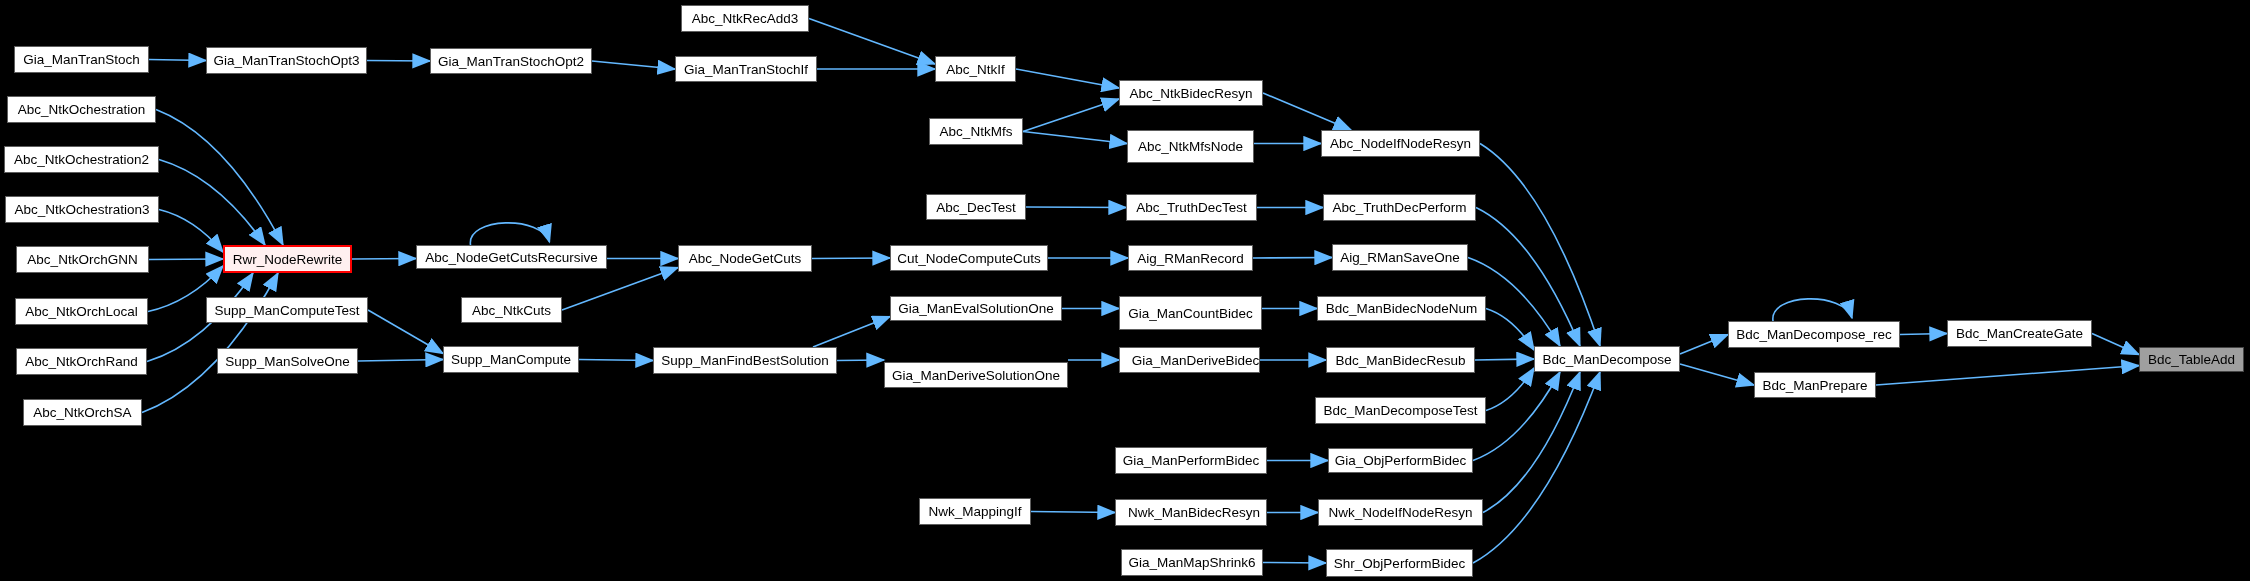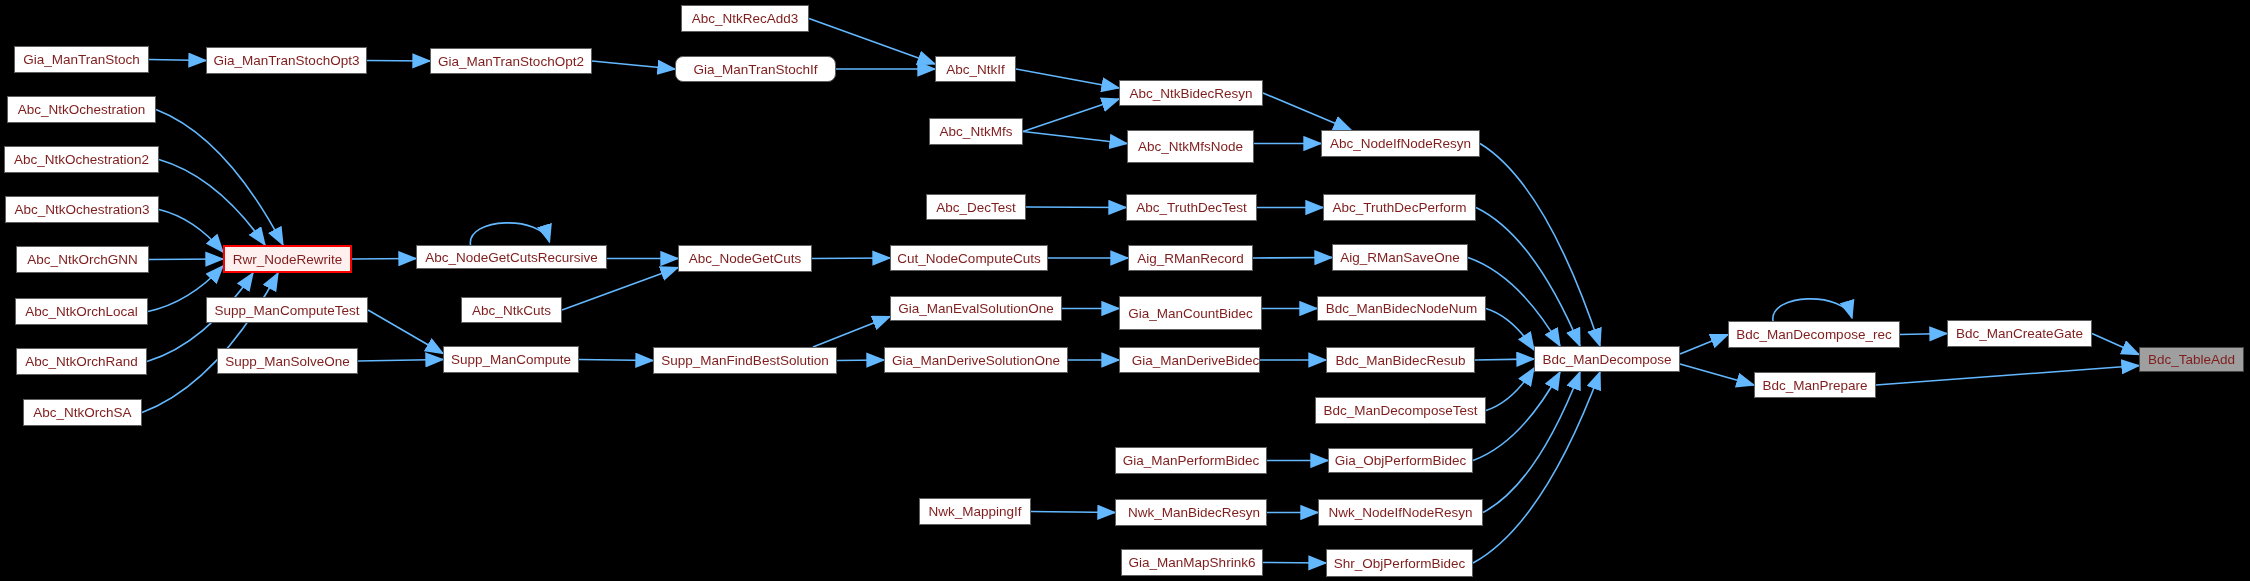--- a/index.html
+++ b/index.html
@@ -1,21 +1,21 @@
 <!DOCTYPE html>
 <html><head>
 <meta charset="utf-8">
 <style>
   html,body{margin:0;padding:0;background:#000;}
   #canvas{position:relative;width:2250px;height:581px;background:#000;overflow:hidden;
           font-family:"Liberation Sans","DejaVu Sans",sans-serif;}
   #edge-layer{position:absolute;left:0;top:0;width:2250px;height:581px;}
   .node{position:absolute;box-sizing:border-box;background:#fff;border:1.5px solid #5e5e5e;
         display:flex;align-items:center;justify-content:center;white-space:nowrap;
-        font-size:13.5px;color:#7f1d1d;}
+        font-size:13.5px;color:#000000;}
   .node.truncated{border:2px solid #ff0000;background:#fff0f0;}
   .node.current{background:#9f9f9f;border:1.5px solid #454545;}
   .edge{fill:none;stroke-width:1.6px;}
 </style>
 </head>
 <body>
 
 <div id="canvas">
   <svg id="edge-layer" xmlns="http://www.w3.org/2000/svg">
     <defs>
@@ -83,21 +83,21 @@
   <div id="nodes">
       <div class="node" style="left: 14px; top: 46px; width: 135px; height: 27px;">
         <span>Gia_ManTranStoch</span>
       </div>
       <div class="node" style="left: 206px; top: 47px; width: 161px; height: 27px;">
         <span>Gia_ManTranStochOpt3</span>
       </div>
       <div class="node" style="left: 430px; top: 48px; width: 162px; height: 26px;">
         <span>Gia_ManTranStochOpt2</span>
       </div>
-      <div class="node" style="left: 675px; top: 56px; width: 161px; height: 26px; border-radius: 8px;">
+      <div class="node" style="left: 675px; top: 56px; width: 142px; height: 26px;">
         <span>Gia_ManTranStochIf</span>
       </div>
       <div class="node" style="left: 681px; top: 5px; width: 128px; height: 27px;">
         <span>Abc_NtkRecAdd3</span>
       </div>
       <div class="node" style="left: 935px; top: 56px; width: 81px; height: 26px;">
         <span>Abc_NtkIf</span>
       </div>
       <div class="node" style="left: 929px; top: 118px; width: 94px; height: 27px;">
         <span>Abc_NtkMfs</span>
@@ -170,21 +170,21 @@
       </div>
       <div class="node" style="left: 443px; top: 346px; width: 136px; height: 27px;">
         <span>Supp_ManCompute</span>
       </div>
       <div class="node" style="left: 653px; top: 347px; width: 184px; height: 27px;">
         <span>Supp_ManFindBestSolution</span>
       </div>
       <div class="node" style="left: 890px; top: 296px; width: 172px; height: 25px;">
         <span>Gia_ManEvalSolutionOne</span>
       </div>
-      <div class="node" style="left: 884px; top: 347px; width: 184px; height: 26px;">
+      <div class="node" style="left: 884px; top: 362px; width: 184px; height: 26px;">
         <span>Gia_ManDeriveSolutionOne</span>
       </div>
       <div class="node" style="left: 1119px; top: 296px; width: 143px; height: 34px;">
         <span>Gia_ManCountBidec</span>
       </div>
       <div class="node" style="left: 1119px; top: 347px; width: 141px; height: 26px; padding-left: 12px;">
         <span>Gia_ManDeriveBidec</span>
       </div>
       <div class="node" style="left: 1317px; top: 296px; width: 169px; height: 25px;">
         <span>Bdc_ManBidecNodeNum</span>

